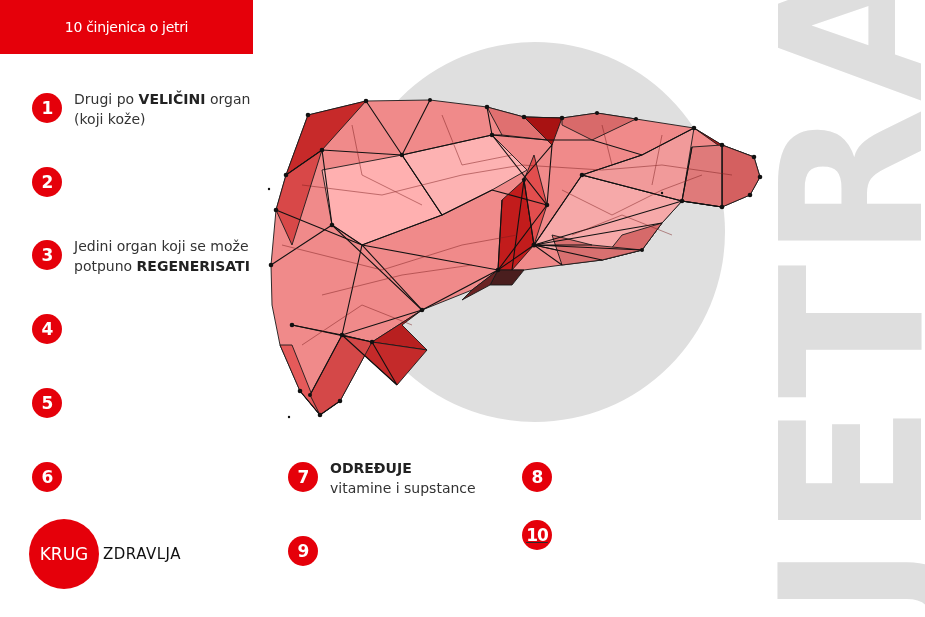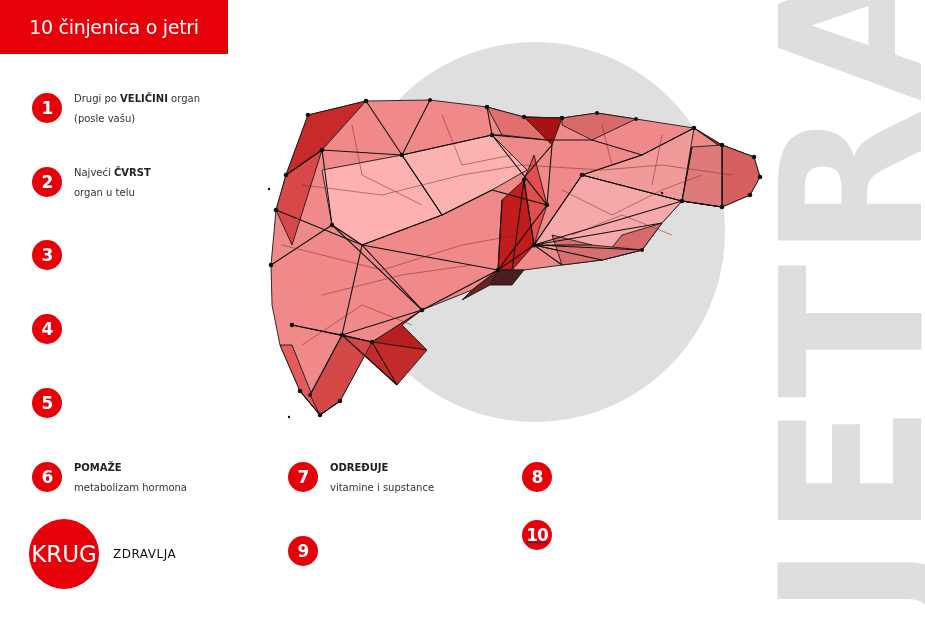--- a/index.html
+++ b/index.html
@@ -3,52 +3,52 @@
 <meta charset="utf-8">
 <style>
   html, body { margin:0; padding:0; }
   body {
     width:925px; height:617px; overflow:hidden; position:relative;
     background:#ffffff;
     font-family:"DejaVu Sans", "Liberation Sans", sans-serif;
     color:#2b2b2b;
   }
   .title-box {
-    position:absolute; left:0; top:0; width:228px; height:54px;
+    position:absolute; left:0; top:0; width:253px; height:54px;
     background:#e5000a; color:#fff;
     display:flex; align-items:center; justify-content:center;
-    font-size:19px; letter-spacing:-0.3px;
+    font-size:14px; letter-spacing:-0.3px;
   }
   .bg-circle {
     position:absolute; left:345px; top:42px; width:380px; height:380px;
     border-radius:50%; background:#dfdfdf;
   }
   .jetra {
     position:absolute; left:778px; top:617px;
     transform-origin:0 0; transform:rotate(-90deg);
     font-family:"DejaVu Sans", sans-serif; font-weight:bold;
     font-size:196px; line-height:150px; color:#dedede;
     letter-spacing:6px; white-space:nowrap; height:150px;
   }
   .liver { position:absolute; left:262px; top:95px; width:510px; height:330px; }
   .fact { position:absolute; display:flex; align-items:flex-start; }
   .badge {
     width:30px; height:30px; border-radius:50%; background:#e5000a; color:#fff;
     font-weight:bold; font-size:17px; display:flex; align-items:center; justify-content:center;
     flex:0 0 30px; margin-top:4px; letter-spacing:-1px;
   }
-  .fact-text { margin-left:12px; font-size:10px; line-height:20px; color:#333; }
+  .fact-text { margin-left:12px; font-size:14px; line-height:20px; color:#333; }
   .fact-text b { font-weight:bold; color:#222; }
   .logo { position:absolute; left:29px; top:519px; display:flex; align-items:center; }
   .logo-circle {
     width:70px; height:70px; border-radius:50%; background:#e5000a; color:#fff;
-    display:flex; align-items:center; justify-content:center; font-size:23px;
+    display:flex; align-items:center; justify-content:center; font-size:17px;
     letter-spacing:0px;
   }
-  .logo-text { margin-left:14px; font-size:12px; color:#111; letter-spacing:0.5px; }
+  .logo-text { margin-left:4px; font-size:15px; color:#111; letter-spacing:0.5px; }
 </style>
 </head>
 <body>
 
 <div class="bg-circle"></div>
 
 <div class="jetra">JETRA</div>
 
 <div class="title-box">
   <span>10 činjenica o jetri</span>
@@ -149,50 +149,46 @@
     <circle cx="7" cy="94" r="1.2"></circle>
       <circle cx="27" cy="322" r="1.2"></circle>
       <circle cx="400" cy="98" r="1.2"></circle>
   </g>
 </svg>
 
 <div class="fact" style="left:32px; top:89px;">
   <div class="badge">1</div>
   <div class="fact-text">
     <span>Drugi po </span><b>VELIČINI</b><span> organ</span><br>
-    <span>(posle vašu)</span>
+    <span>(koji kože)</span>
   </div>
 </div>
 
 <div class="fact" style="left:32px; top:163px;">
   <div class="badge">2</div>
-  <div class="fact-text">
-    <span>Najveći </span><b>ČVRST</b><br>
-    <span>organ u telu</span>
-  </div>
 </div>
 
 <div class="fact" style="left:32px; top:236px;">
   <div class="badge">3</div>
+  <div class="fact-text">
+    <span>Jedini organ koji se može</span><br>
+    <span>potpuno </span><b>REGENERISATI</b>
+  </div>
 </div>
 
 <div class="fact" style="left:32px; top:310px;">
   <div class="badge">4</div>
 </div>
 
 <div class="fact" style="left:32px; top:384px;">
   <div class="badge">5</div>
 </div>
 
 <div class="fact" style="left:32px; top:458px;">
   <div class="badge">6</div>
-  <div class="fact-text">
-    <b>POMAŽE</b><br>
-    <span>metabolizam hormona</span>
-  </div>
 </div>
 
 <div class="fact" style="left:288px; top:458px;">
   <div class="badge">7</div>
   <div class="fact-text">
     <b>ODREĐUJE</b><br>
     <span>vitamine i supstance</span>
   </div>
 </div>
 

